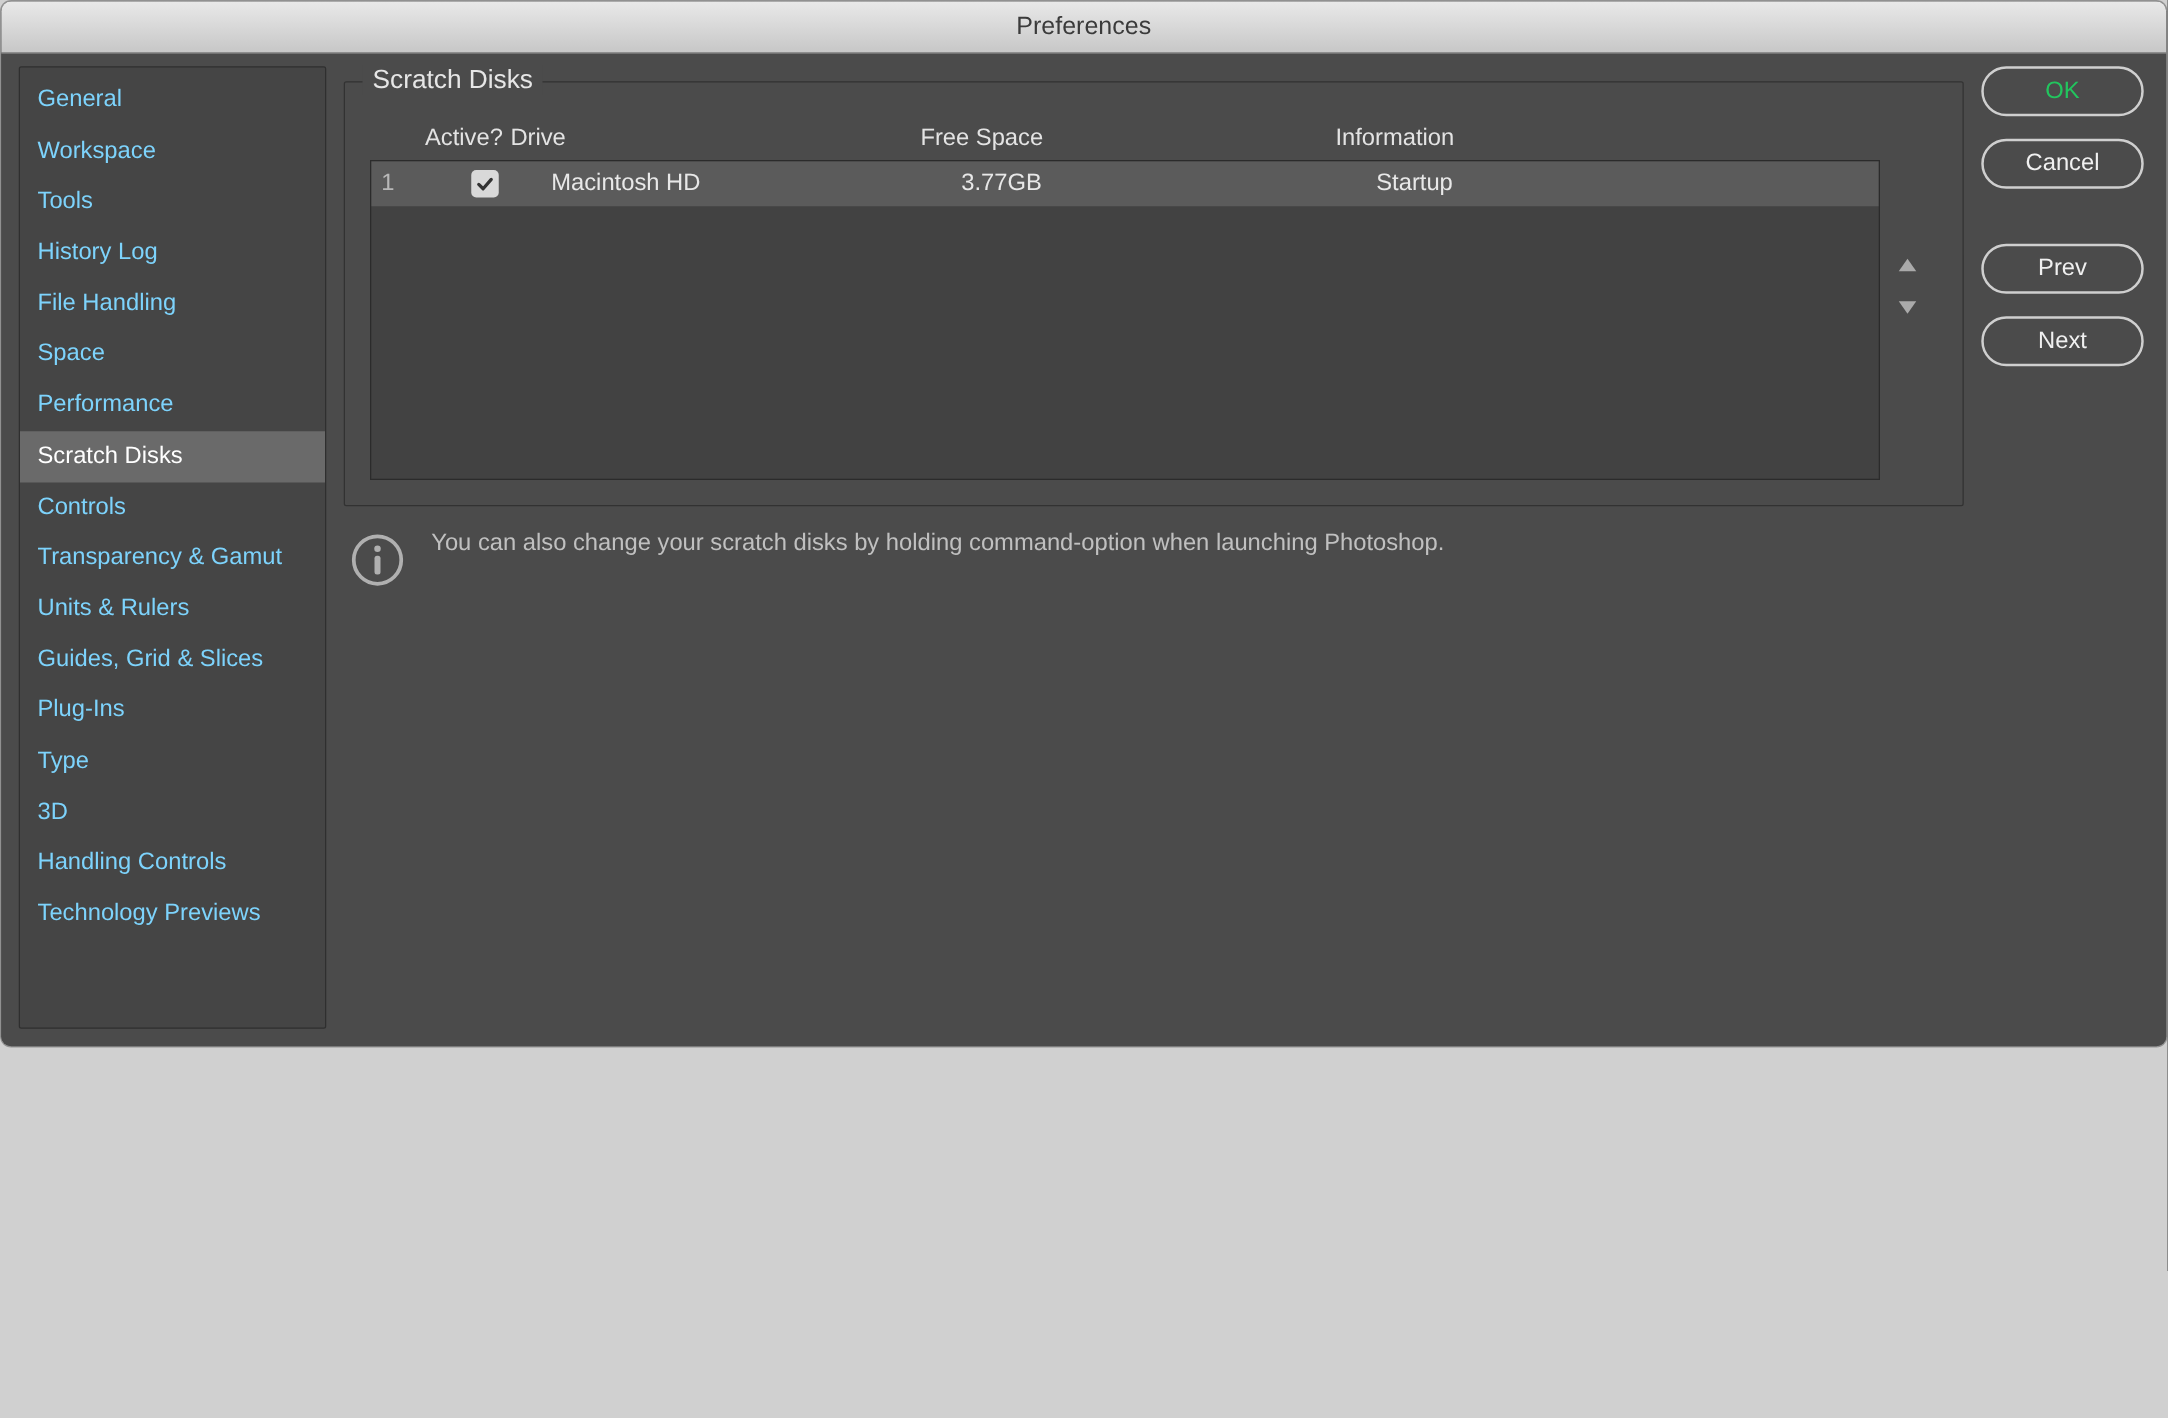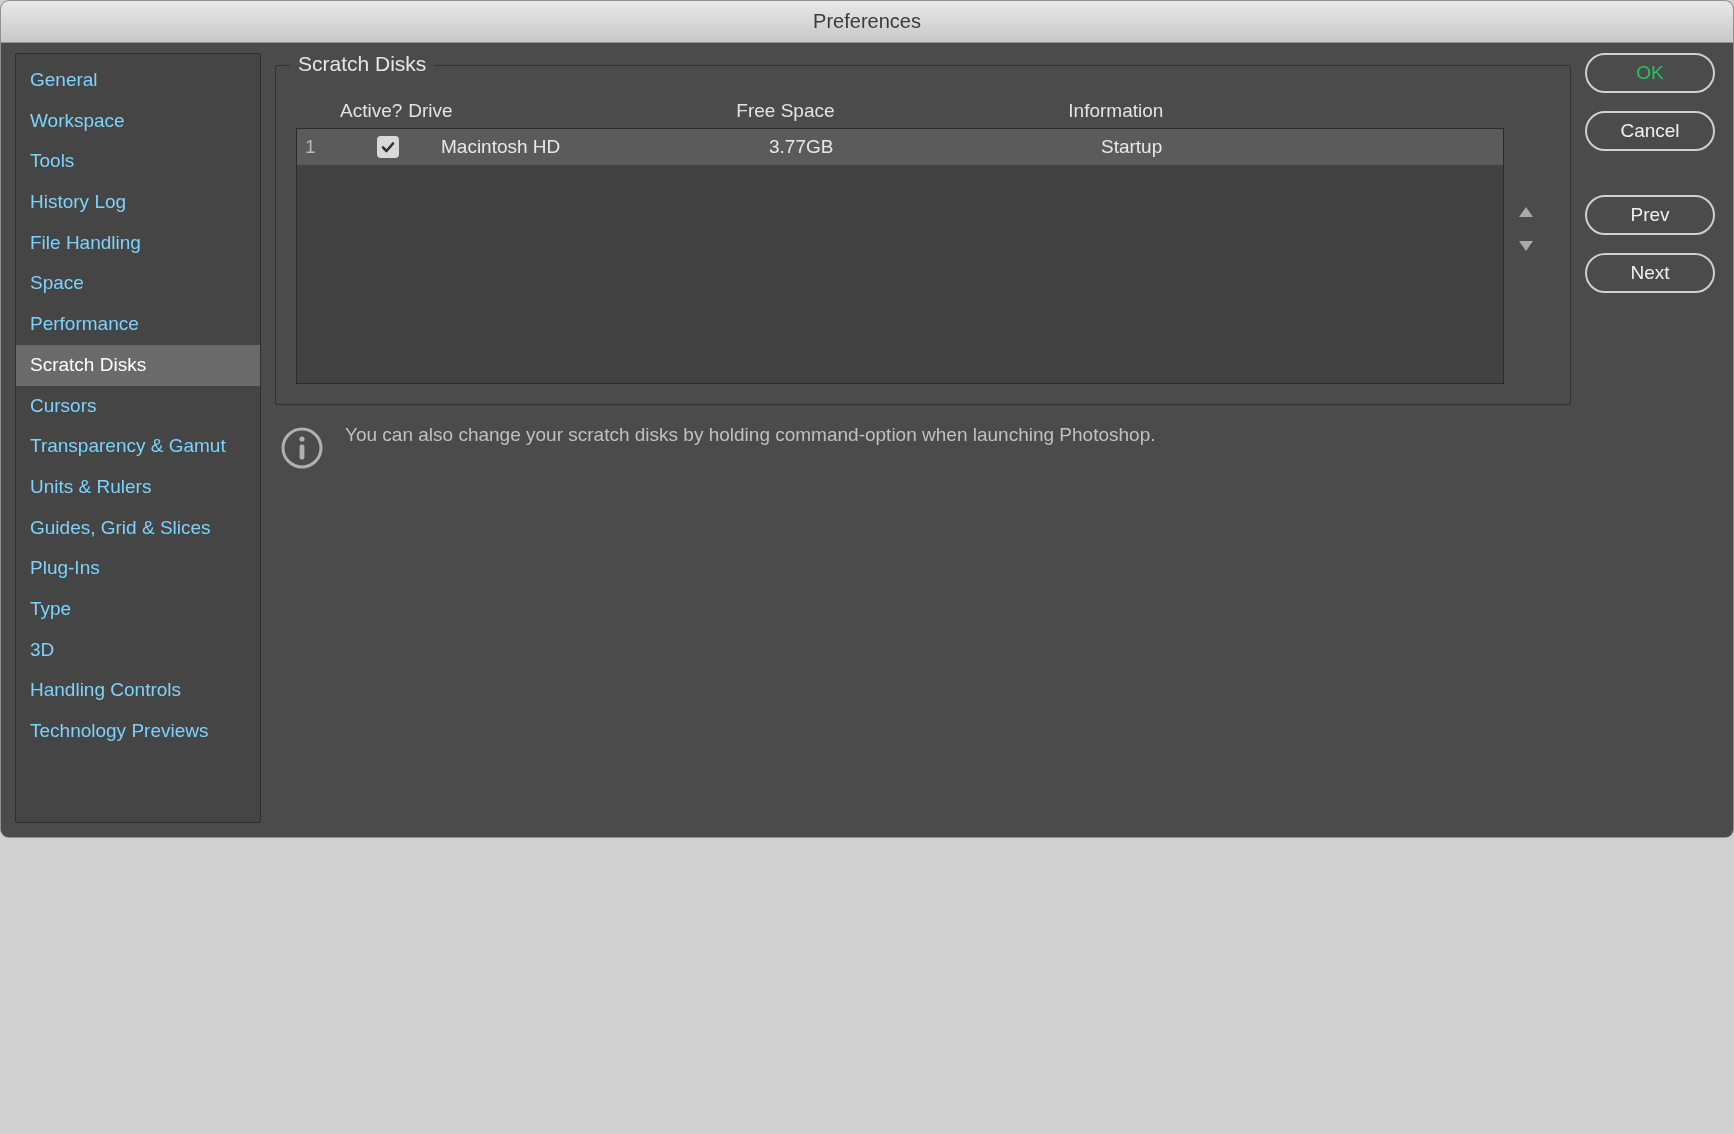--- a/index.html
+++ b/index.html
@@ -208,21 +208,21 @@
 
     <div class="sidebar" id="sidebar">
         <div class="sidebar-item">General</div>
         <div class="sidebar-item">Workspace</div>
         <div class="sidebar-item">Tools</div>
         <div class="sidebar-item">History Log</div>
         <div class="sidebar-item">File Handling</div>
         <div class="sidebar-item">Space</div>
         <div class="sidebar-item">Performance</div>
         <div class="sidebar-item selected">Scratch Disks</div>
-        <div class="sidebar-item">Cursors</div>
+        <div class="sidebar-item">Controls</div>
         <div class="sidebar-item">Transparency &amp; Gamut</div>
         <div class="sidebar-item">Units &amp; Rulers</div>
         <div class="sidebar-item">Guides, Grid &amp; Slices</div>
         <div class="sidebar-item">Plug-Ins</div>
         <div class="sidebar-item">Type</div>
         <div class="sidebar-item">3D</div>
         <div class="sidebar-item">Handling Controls</div>
         <div class="sidebar-item">Technology Previews</div>
       </div>
 

